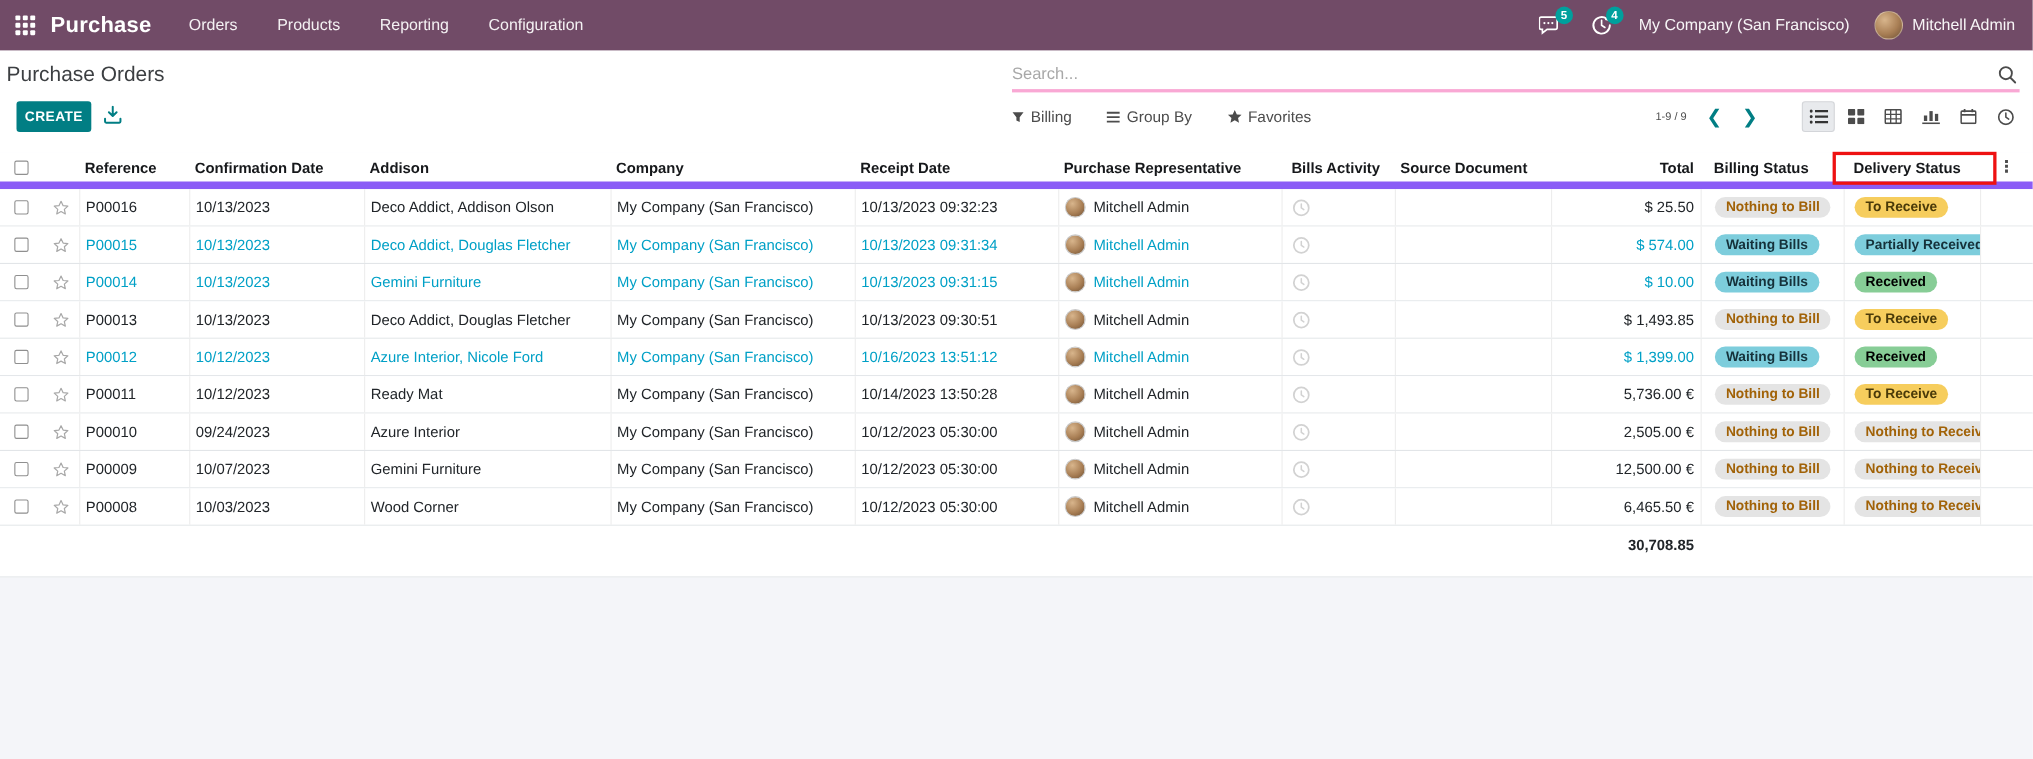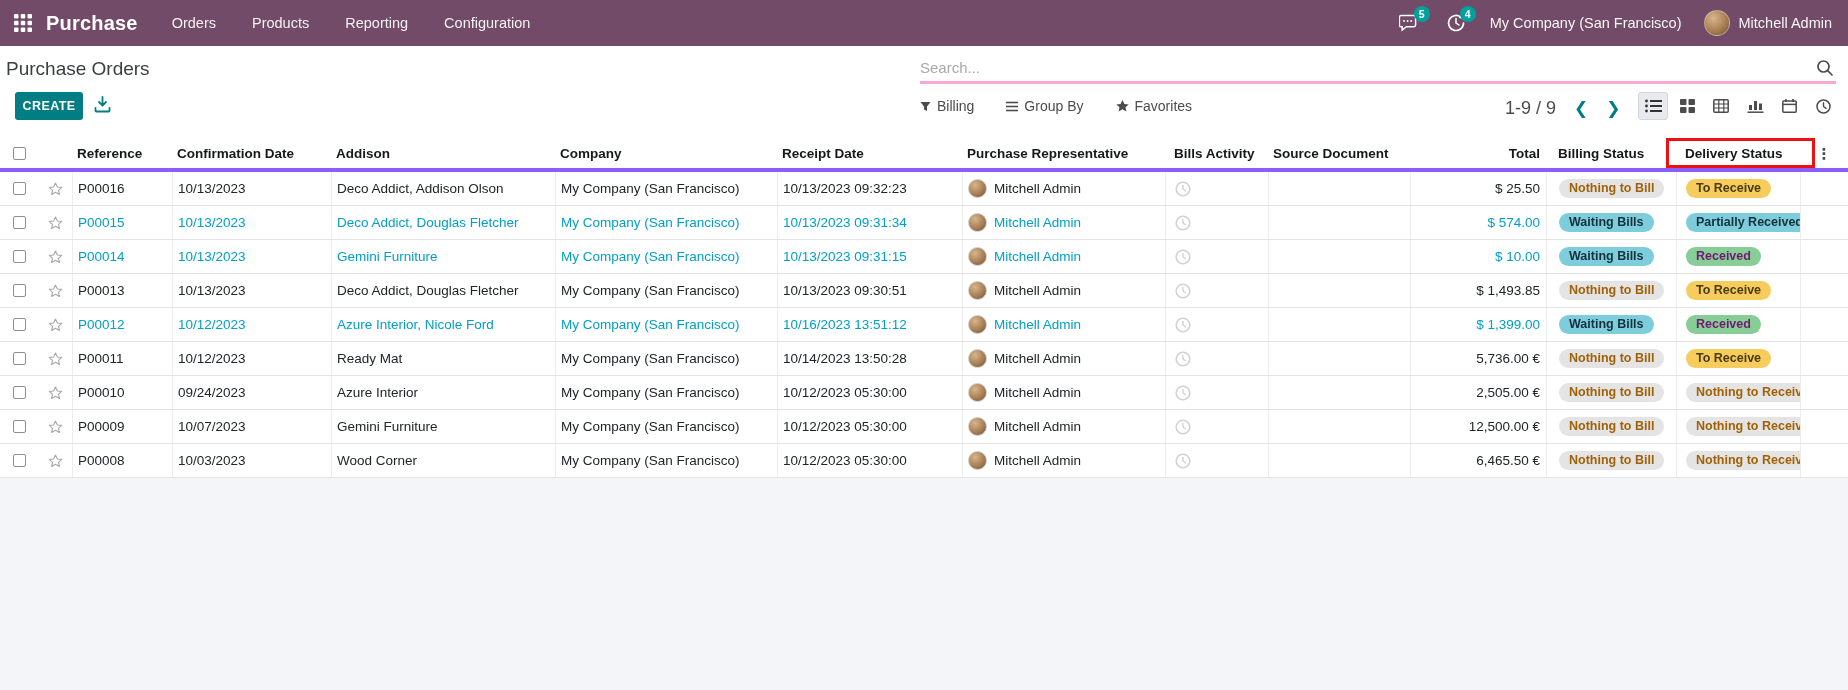--- a/index.html
+++ b/index.html
@@ -41,33 +41,33 @@
   .search-input{flex:1;border:none;outline:none;font-size:15px;color:#555;background:transparent;
     font-family:"Liberation Sans",sans-serif;}
   .search-input::placeholder{color:#a8a8a8;}
   .search-btn{background:none;border:none;cursor:pointer;padding:0 2px;}
 
   .facet-row{position:absolute;left:920px;top:52px;display:flex;align-items:center;gap:32px;
     font-size:14px;font-weight:500;color:#4c4c4c;}
   .facet{display:flex;align-items:center;gap:6px;cursor:pointer;}
 
   .pager{position:absolute;left:1505px;top:52px;display:flex;align-items:center;gap:18px;}
-  .pager-text{font-size:18px;color:#4c4c4c;}
+  .pager-text{font-size:10px;color:#4c4c4c;}
   .pager-chevrons{display:flex;align-items:center;gap:18px;}
   .chev{font-size:17px;font-weight:700;color:var(--primary);cursor:pointer;line-height:1;}
 
   .view-switcher{position:absolute;left:1638px;top:46px;display:flex;align-items:center;gap:4px;}
   .vs-btn{width:30px;height:28px;display:flex;align-items:center;justify-content:center;border-radius:3px;
     border:1px solid transparent;cursor:pointer;}
   .vs-btn.active{background:#e8eaed;border-color:#d3d5d9;}
 
   
   .table-wrap{position:absolute;top:139px;left:0;width:1848px;background:#fff;}
   .trow{display:flex;align-items:center;height:34px;border-bottom:1px solid #e2e5e8;background:#fff;}
-  .thead{height:33px;border-bottom:4px solid #8b5cf6;font-weight:700;font-size:13.5px;color:#16181b;}
+  .thead{height:33px;border-bottom:7px solid #8b5cf6;font-weight:700;font-size:13.5px;color:#16181b;}
   .trow>div{height:100%;display:flex;align-items:center;font-size:13.5px;overflow:hidden;white-space:nowrap;}
   .tbody .trow>div{border-left:1px solid #ededed;}
   .tbody .trow>.c-check,.tbody .trow>.c-star{border-left:none;}
   .c-check{width:38px;justify-content:center;}
   .c-star{width:34px;justify-content:center;}
   .c-ref{width:100px;padding-left:5px;}
   .c-cdate{width:159px;padding-left:5px;}
   .c-vendor{width:224px;padding-left:5px;}
   .c-company{width:222px;padding-left:5px;}
   .c-rdate{width:185px;padding-left:5px;}
@@ -79,21 +79,21 @@
   .c-deliv{width:124px;padding-left:9px;}
   .c-dots{width:48px;justify-content:center;}
   .thead .c-total{font-weight:700;}
   .checkbox{width:13px;height:13px;border:1px solid #8f8f8f;border-radius:2px;background:#fff;cursor:pointer;}
   .row-avatar{width:19px;height:19px;border-radius:50%;flex:0 0 19px;
     background:radial-gradient(circle at 35% 30%,#d8b58c 0%,#a97f55 55%,#6d4f33 100%);border:1px solid #c9c9c9;}
   .badge{display:inline-flex;align-items:center;height:19px;padding:0 10px;border-radius:10px;
     font-size:12.5px;font-weight:700;color:#373737;line-height:1;}
   .badge--muted{background:var(--badge-muted-bg);color:#a16207;font-weight:700;}
   .badge--info{background:var(--badge-info-bg);color:#15313a;}
-  .badge--success{background:var(--badge-success-bg);color:#701a75;}
+  .badge--success{background:var(--badge-success-bg);color:#000000;}
   .badge--warning{background:var(--badge-warning-bg);color:#4a3a09;}
   .row--teal .c-ref,.row--teal .c-cdate,.row--teal .c-vendor,.row--teal .c-company,
   .row--teal .c-rdate,.row--teal .rep-name,.row--teal .c-total{color:var(--link-teal);}
   .tfoot{display:flex;align-items:flex-start;height:47px;background:#fff;border-bottom:1px solid #e2e5e8;}
   .tfoot .c-total{font-weight:700;font-size:13.5px;align-items:center;height:34px;display:flex;}
   .spacer-cols{display:flex;}
   .dots-icon{color:#4c4c4c;font-size:15px;font-weight:700;letter-spacing:0;line-height:.5;cursor:pointer;}
 
   .annotation-box{position:absolute;left:1666px;top:138px;width:149px;height:30px;
     border:3px solid #ee1111;pointer-events:none;}
@@ -588,17 +588,35 @@
     <div class="c-bill">
             <span class="badge badge--muted">Nothing to Bill</span>
           </div>
     <div class="c-deliv">
             <span class="badge badge--muted">Nothing to Receive</span>
           </div>
     <div class="c-dots"></div>
   </div>
       </div>
 
+    <div class="tfoot">
+      <div class="spacer-cols">
+        <div class="c-check"></div>
+          <div class="c-star"></div>
+          <div class="c-ref"></div>
+          <div class="c-cdate"></div>
+        <div class="c-vendor"></div>
+          <div class="c-company"></div>
+          <div class="c-rdate"></div>
+          <div class="c-rep"></div>
+        <div class="c-next"></div>
+          <div class="c-src"></div>
+        <div class="c-total">30,708.85</div>
+        <div class="c-bill"></div>
+          <div class="c-deliv"></div>
+          <div class="c-dots"></div>
+      </div>
+    </div>
   </div>
 
   <div class="annotation-box"></div>
 
 </div>
 
 </body></html>

